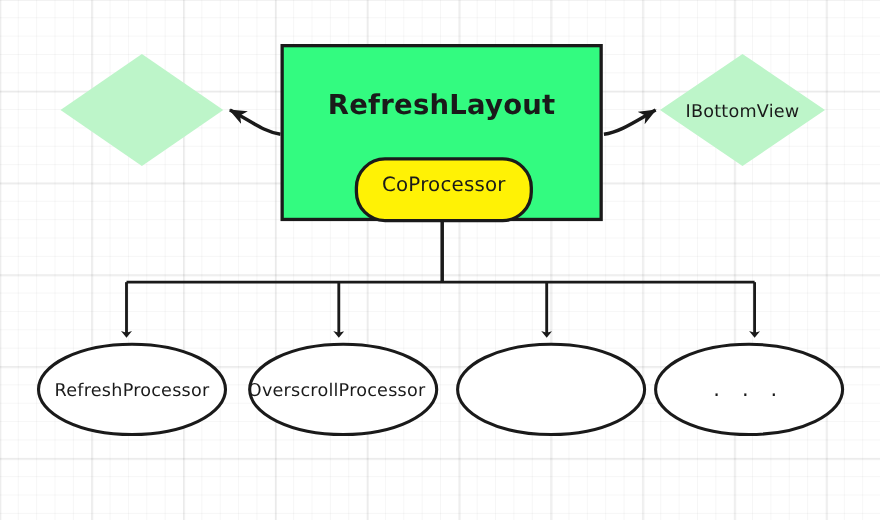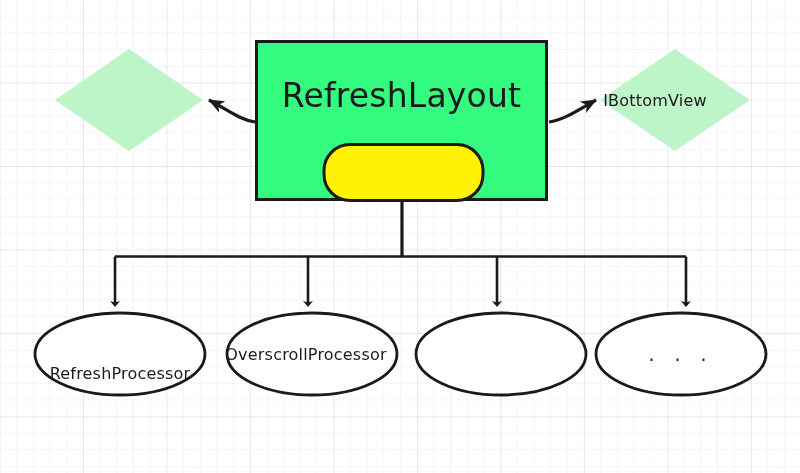--- a/index.html
+++ b/index.html
@@ -38,21 +38,21 @@
     position: absolute;
     display: flex;
     align-items: center;
     justify-content: center;
     text-align: center;
     color: #1a1a1a;
     white-space: nowrap;
     pointer-events: none;
     letter-spacing: 0.2px;
   }
-  .lbl-main  { font-size: 33px; }
+  .lbl-main  { font-size: 25px; font-weight: bold; }
   .lbl-pill  { font-size: 18px; }
   .lbl-diamond { font-size: 16px; }
   .lbl-ellipse { font-size: 16px; }
   .lbl-dots { font-size: 19px; letter-spacing: 7px; }
 </style>
 </head>
 <body>
 
 <div id="canvas">
 
@@ -87,24 +87,25 @@
     <path d="M686,256.5 L686,304" fill="none" stroke="#1a1a1a" stroke-width="2.6" marker-end="url(#arrow-tree)"></path>
 
     <ellipse cx="120" cy="354" rx="85" ry="41" fill="#ffffff" stroke="#1a1a1a" stroke-width="2.8"></ellipse>
     <ellipse cx="312" cy="354" rx="85" ry="41" fill="#ffffff" stroke="#1a1a1a" stroke-width="2.8"></ellipse>
     <ellipse cx="501" cy="354" rx="85" ry="41" fill="#ffffff" stroke="#1a1a1a" stroke-width="2.8"></ellipse>
     <ellipse cx="681" cy="354" rx="85" ry="41" fill="#ffffff" stroke="#1a1a1a" stroke-width="2.8"></ellipse>
   </svg>
 
   <div class="shape-label lbl-main" style="left:256px; top:60px; width:291px; height:70px;">RefreshLayout</div>
 
+  <div class="shape-label lbl-pill" style="left:323px; top:143px; width:161px; height:50px;">CoProcessor</div>
 
 
-  <div class="shape-label lbl-diamond" style="left:580px; top:85px; width:150px; height:30px;">IBottomView</div>
+  <div class="shape-label lbl-diamond" style="left:600px; top:85px; width:150px; height:30px;">IBottomView</div>
 
-  <div class="shape-label lbl-ellipse" style="left:34px; top:358px; width:172px; height:30px;">RefreshProcessor</div>
+  <div class="shape-label lbl-ellipse" style="left:34px; top:339px; width:172px; height:30px;">RefreshProcessor</div>
 
   <div class="shape-label lbl-ellipse" style="left:226px; top:339px; width:160px; height:30px;">OverscrollProcessor</div>
 
 
   <div class="shape-label lbl-dots" style="left:595px; top:339px; width:172px; height:30px;">. . .</div>
 
 </div>
 
 </body></html>

